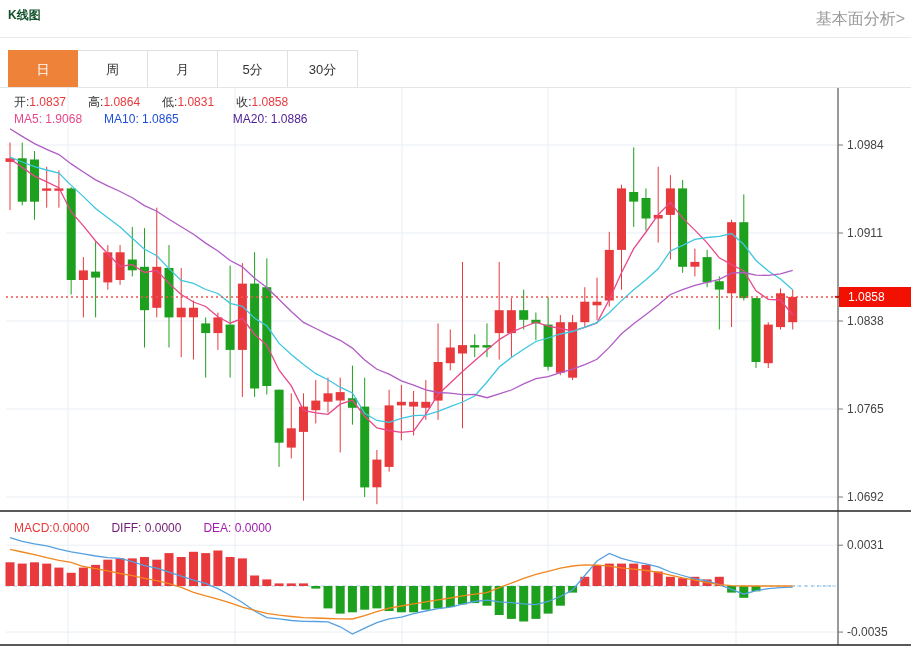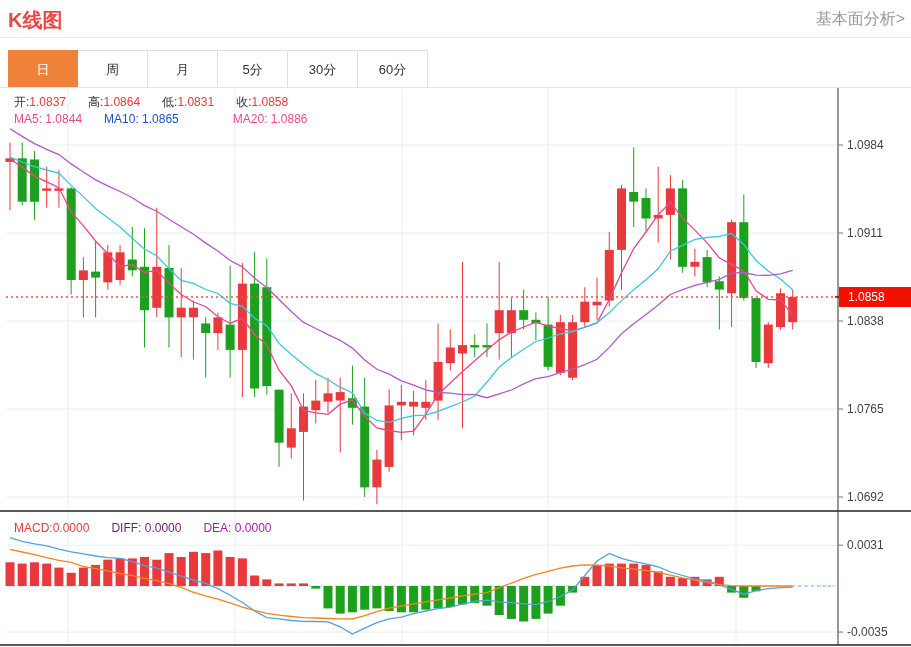--- a/index.html
+++ b/index.html
@@ -1,51 +1,50 @@
 <!DOCTYPE html>
 <html><head>
 <meta charset="utf-8">
 <style>
   html,body{margin:0;padding:0;}
   body{width:911px;height:647px;position:relative;background:#fff;overflow:hidden;
        font-family:"Liberation Sans","DejaVu Sans",sans-serif;}
-  .page-title{position:absolute;left:8px;top:7px;font-size:20px;font-weight:bold;color:#ef4444;}
+  .page-title{position:absolute;left:8px;top:7px;font-size:12px;font-weight:bold;color:#14532d;}
   .fund-link{position:absolute;right:6px;top:9px;font-size:16px;color:#999;cursor:pointer;text-decoration:none;}
   .rule{position:absolute;left:0;top:37px;width:911px;height:1px;background:#ebebeb;}
   .tabs{position:absolute;left:8px;top:50px;display:flex;}
   .tab{width:70px;height:38px;line-height:38px;text-align:center;font-size:13px;color:#333;
        background:#fff;border:1px solid #e0e0e0;border-left:none;box-sizing:border-box;cursor:pointer;}
   .tab:first-child{border-left:1px solid #e0e0e0;}
   .tab.active{background:#ef8239;border-color:#ef8239;color:#fff;}
   .tabline{position:absolute;left:0;top:87px;width:911px;height:1px;background:#e5e5e5;}
   .info-row{position:absolute;left:14px;display:flex;font-size:12px;white-space:nowrap;z-index:3;text-align:center;}
   .info-row .seg{margin-right:22px;}
   .lab{color:#333;}
   .val-red{color:#e8393d;}
-  .ma5{color:#e8488a;} .ma10{color:#1d4ed8;} .ma20{color:#ec4899;padding-left:32px;}
+  .ma5{color:#e8488a;} .ma10{color:#1d4ed8;} .ma20{color:#4c1d95;padding-left:32px;}
   .macd-lab{color:#e8393d;} .diff-lab{color:#701a75;} .dea-lab{color:#a21caf;}
   #chart{position:absolute;left:0;top:0;z-index:1;}
   svg text{font-family:"Liberation Sans","DejaVu Sans",sans-serif;font-size:12px;fill:#444;}
   .price-tag{position:absolute;left:839px;width:72px;height:20px;line-height:20px;z-index:2;
              background:#f21000;color:#fff;font-size:12px;padding-left:9px;box-sizing:border-box;}
 </style>
 </head>
 <body>
 
 <div class="page-title">K线图</div>
 <a class="fund-link">基本面分析&gt;</a>
 <div class="rule"></div>
 
 <div class="tabs">
   <div class="tab active">日</div>
   <div class="tab">周</div>
   <div class="tab">月</div>
   <div class="tab">5分</div>
   <div class="tab">30分</div>
-  <div class="tab">60分</div>
 </div>
 <div class="tabline"></div>
 
 <svg id="chart" width="911" height="647">
     <g>
       <line x1="6" y1="145" x2="838" y2="145" stroke="#e9eef3" stroke-width="1"></line>
       <line x1="6" y1="233.00000000000068" x2="838" y2="233.00000000000068" stroke="#e9eef3" stroke-width="1"></line>
       <line x1="6" y1="320.99999999999864" x2="838" y2="320.99999999999864" stroke="#e9eef3" stroke-width="1"></line>
       <line x1="6" y1="408.9999999999993" x2="838" y2="408.9999999999993" stroke="#e9eef3" stroke-width="1"></line>
       <line x1="6" y1="497" x2="838" y2="497" stroke="#e9eef3" stroke-width="1"></line>
@@ -291,21 +290,21 @@
   </svg>
 
 <div class="info-row" style="top:94px;">
   <span class="seg"><span class="lab">开:</span><span class="val-red">1.0837</span></span>
   <span class="seg"><span class="lab">高:</span><span class="val-red">1.0864</span></span>
   <span class="seg"><span class="lab">低:</span><span class="val-red">1.0831</span></span>
   <span class="seg"><span class="lab">收:</span><span class="val-red">1.0858</span></span>
 </div>
 
 <div class="info-row" style="top:112px;">
-  <span class="seg ma5"><span>MA5:</span> <span>1.0844</span></span>
+  <span class="seg ma5"><span>MA5:</span> <span>1.9068</span></span>
   <span class="seg ma10"><span>MA10:</span> <span>1.0865</span></span>
   <span class="seg ma20"><span>MA20:</span> <span>1.0886</span></span>
 </div>
 
 <div class="info-row" style="top:521px;">
   <span class="seg macd-lab"><span>MACD:</span><span>0.0000</span></span>
   <span class="seg diff-lab"><span>DIFF:</span> <span>0.0000</span></span>
   <span class="seg dea-lab"><span>DEA:</span> <span>0.0000</span></span>
 </div>
 

